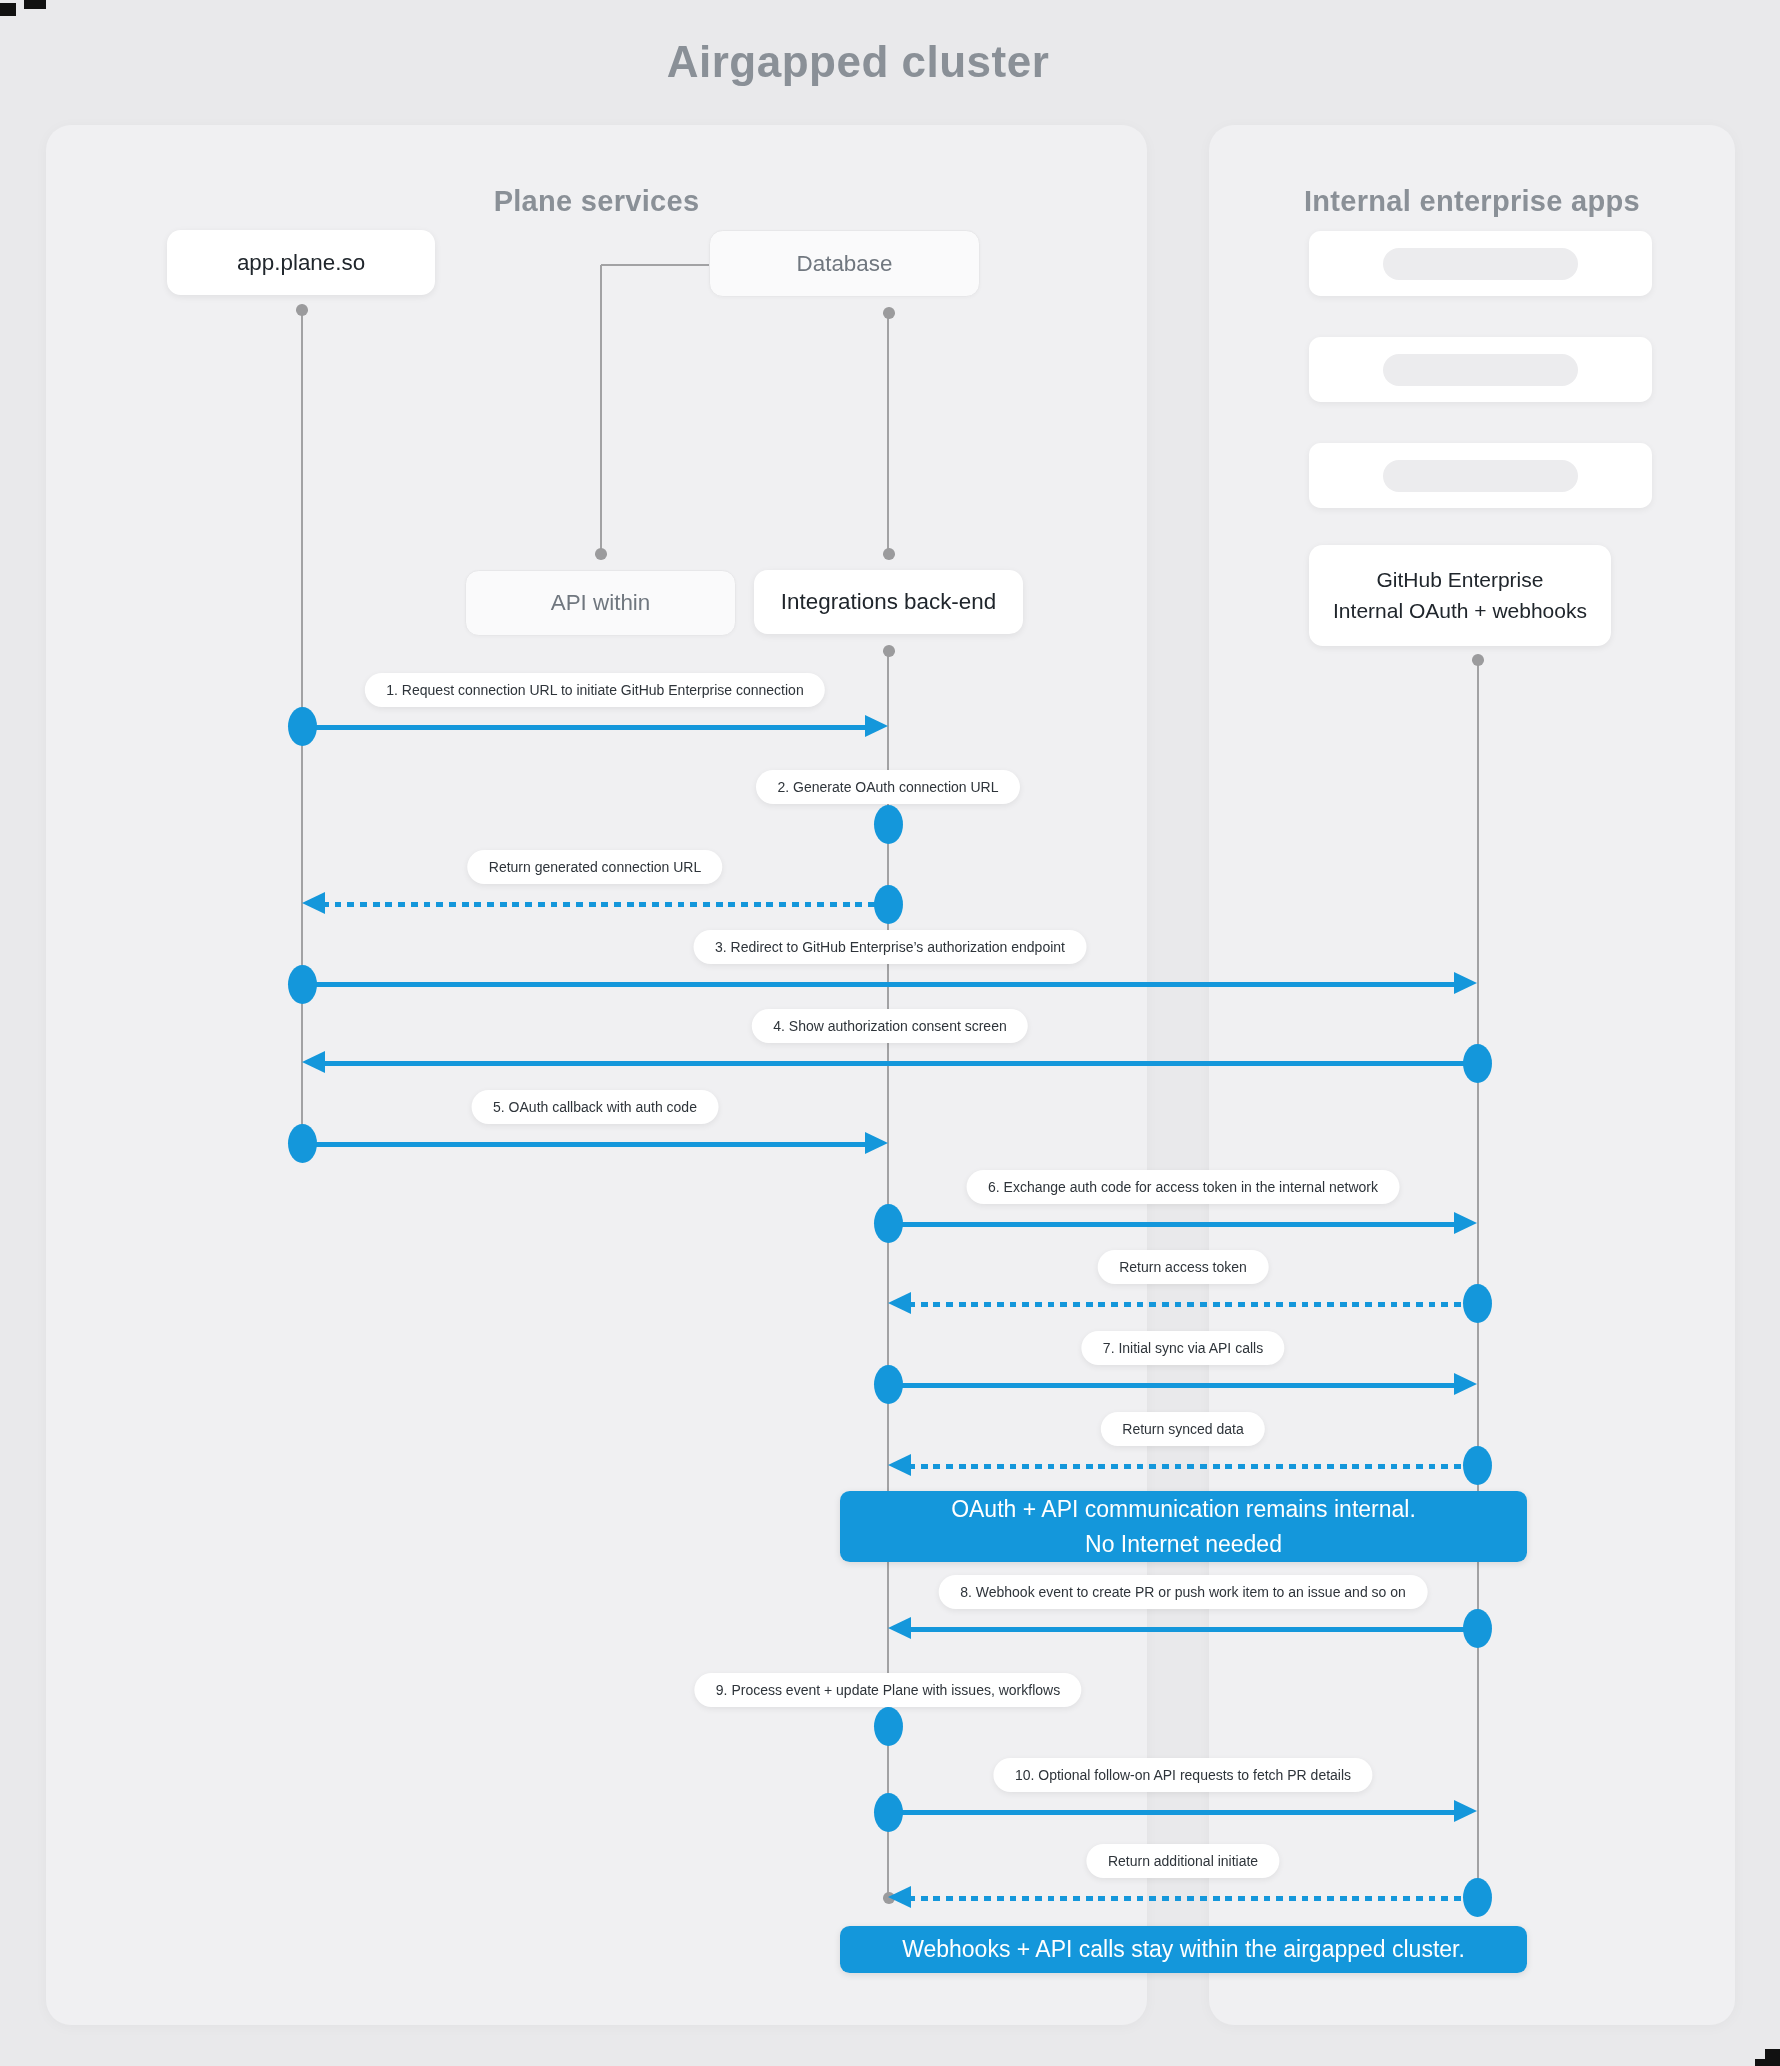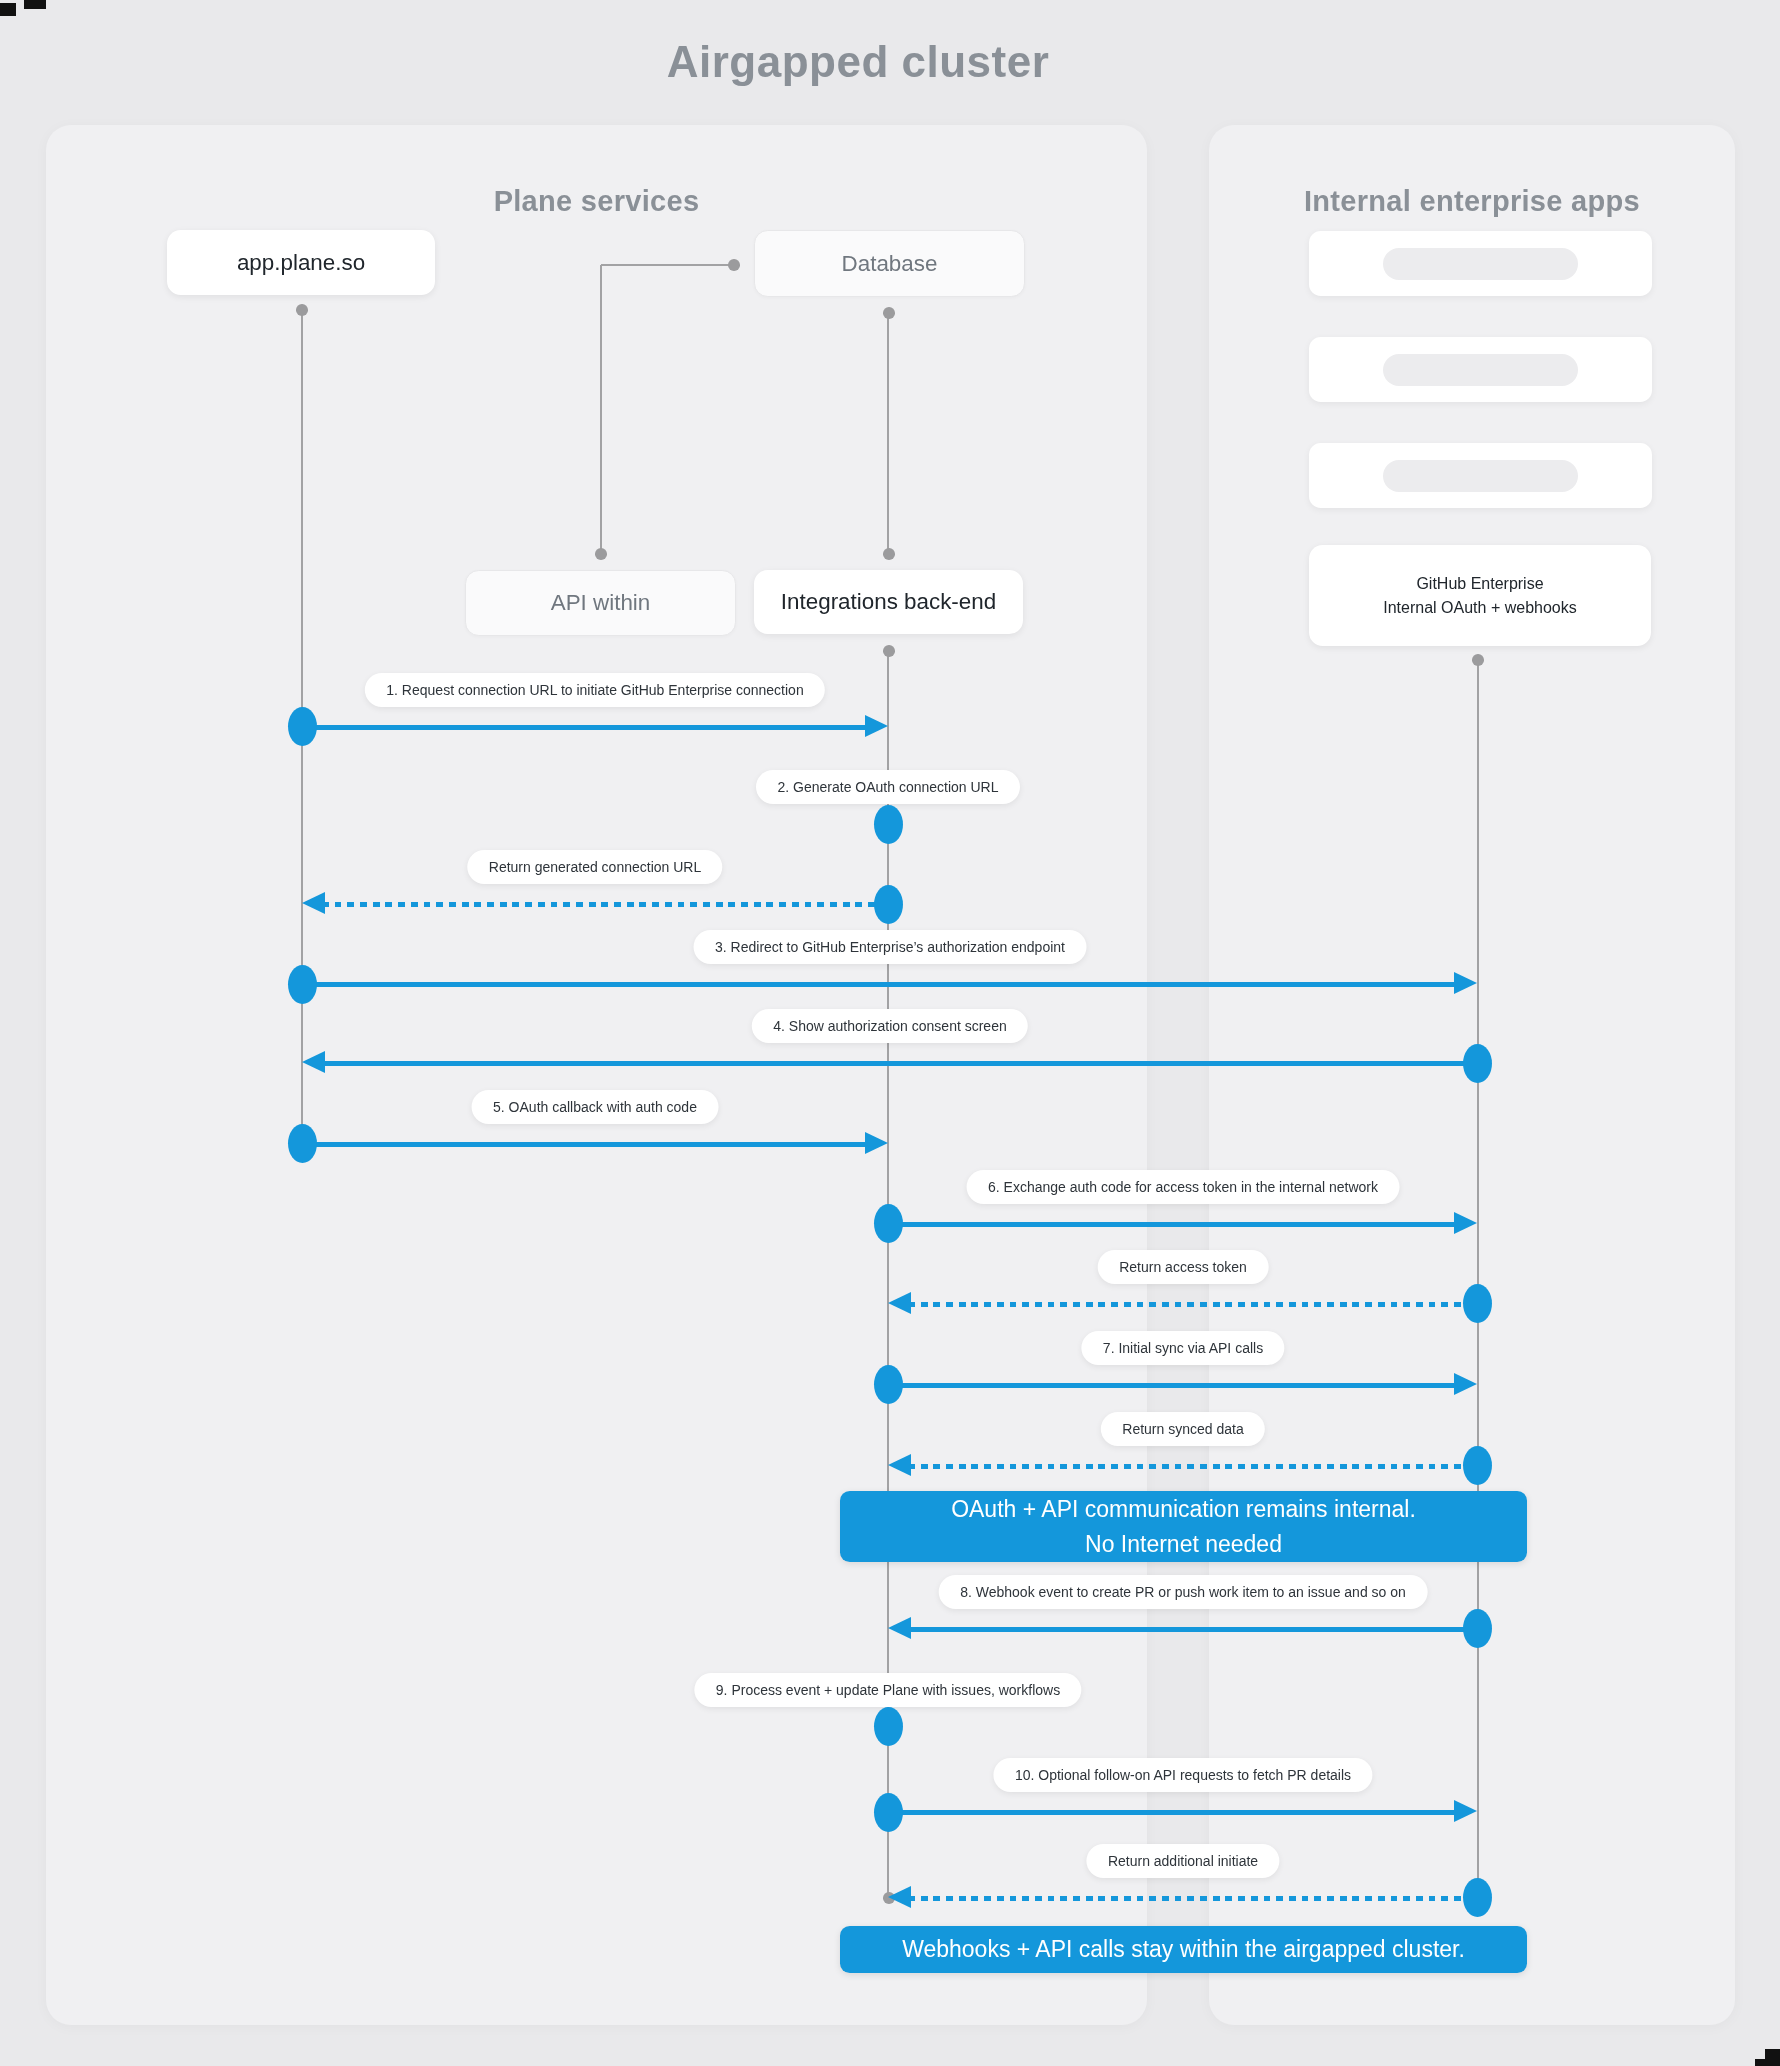--- a/index.html
+++ b/index.html
@@ -78,30 +78,30 @@
       <div class="gdot" style="left: 595px; top: 548px;"></div>
       <div class="gdot" style="left: 728px; top: 259px;"></div>
       <div class="gdot" style="left: 883px; top: 645px;"></div>
       <div class="gdot" style="left: 1472px; top: 654px;"></div>
       <div class="gdot" style="left: 883px; top: 1892px;"></div>
     </div>
 
   <div class="actor-box actor-white" style="left:167px;top:230px;width:268px;height:65px;">
     <span>app.plane.so</span>
   </div>
-  <div class="actor-box actor-muted" style="left:754px;top:230px;width:269px;height:65px;">
+  <div class="actor-box actor-muted" style="left:709px;top:230px;width:269px;height:65px;">
     <span>Database</span>
   </div>
   <div class="actor-box actor-muted" style="left:465px;top:570px;width:269px;height:64px;">
     <span>API within</span>
   </div>
   <div class="actor-box actor-white" style="left:754px;top:570px;width:269px;height:64px;">
     <span>Integrations back-end</span>
   </div>
-  <div class="actor-box actor-white" style="left:1309px;top:545px;width:342px;height:101px;font-size:16px;">
+  <div class="actor-box actor-white" style="left:1309px;top:545px;width:302px;height:101px;font-size:21px;">
     <div class="two-line">
       <div>GitHub Enterprise</div>
       <div>Internal OAuth + webhooks</div>
     </div>
   </div>
 
   <div id="placeholders">
       <div class="ph-card" style="top: 231px;">
         <div class="ph-pill"></div>
       </div>

